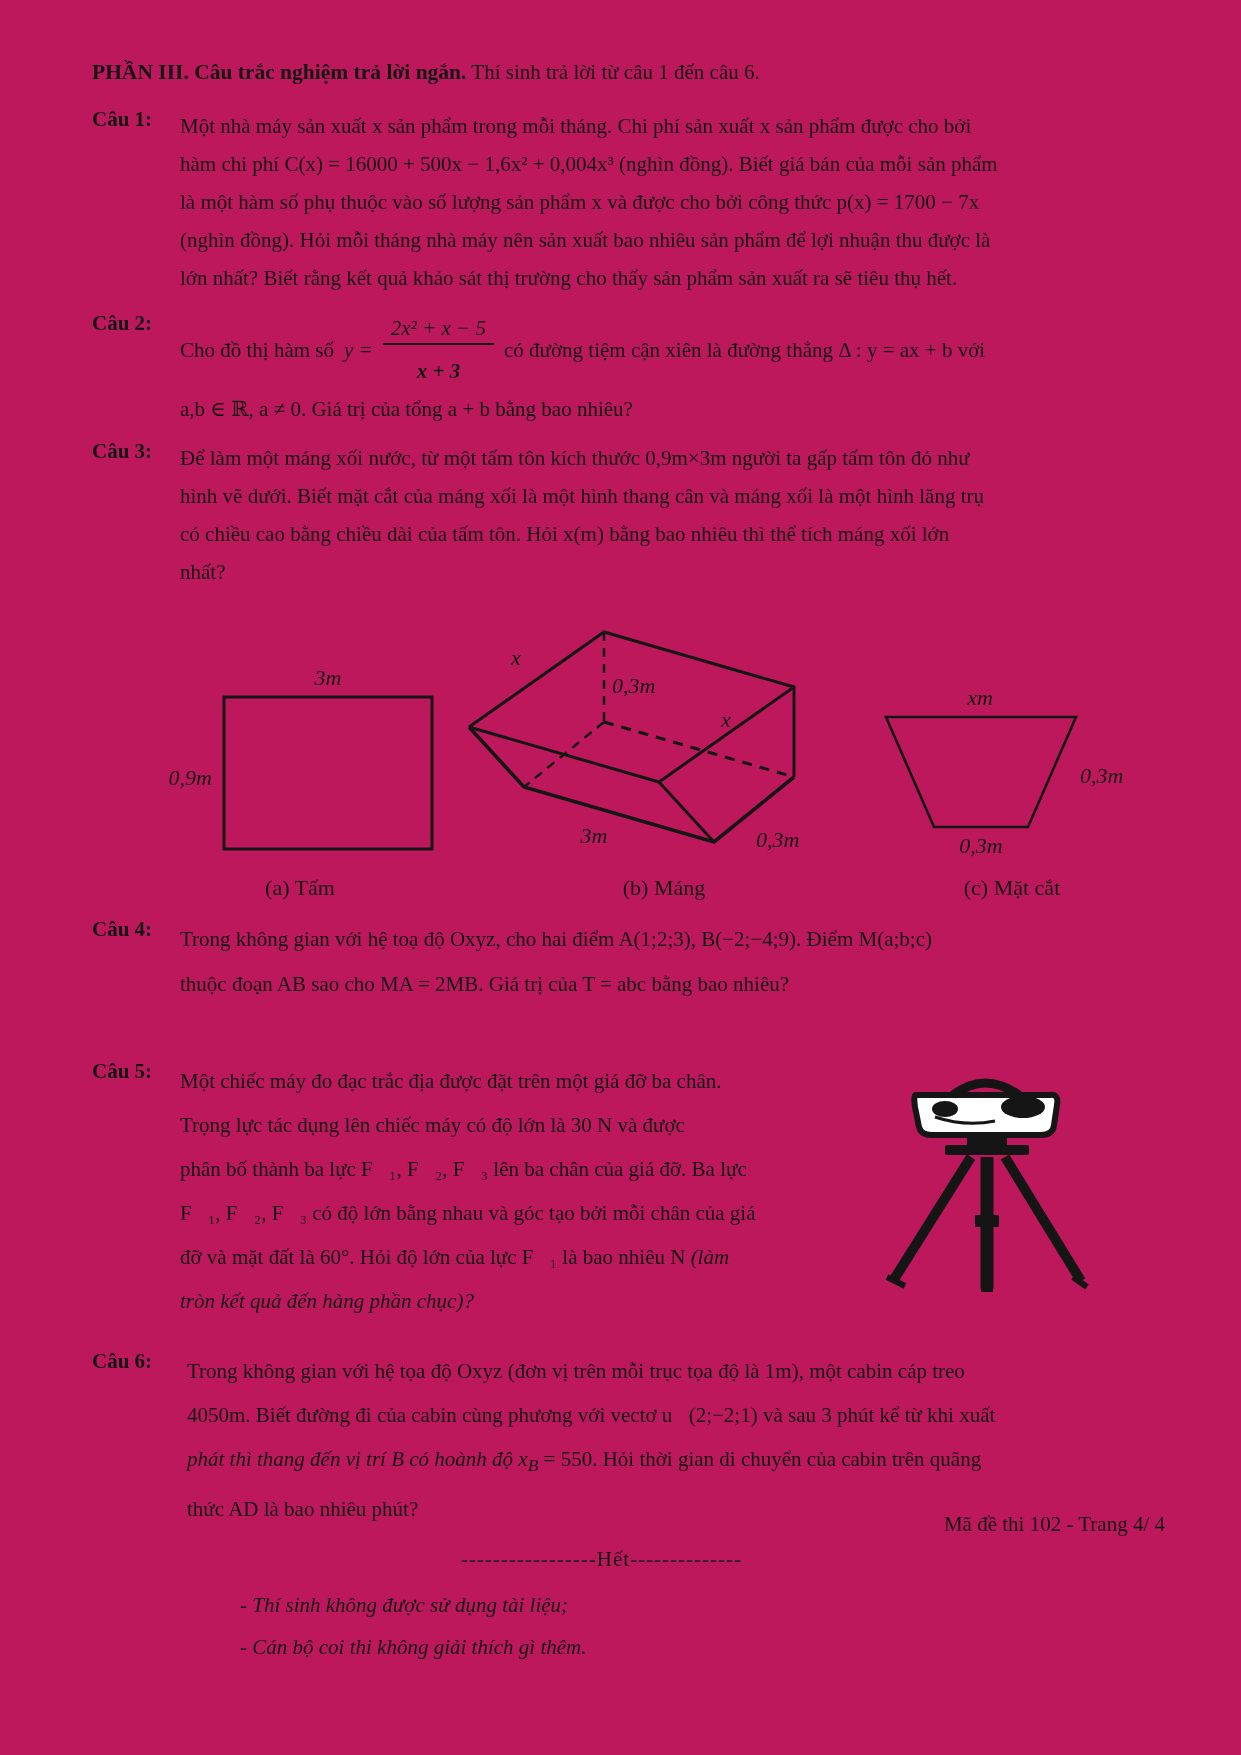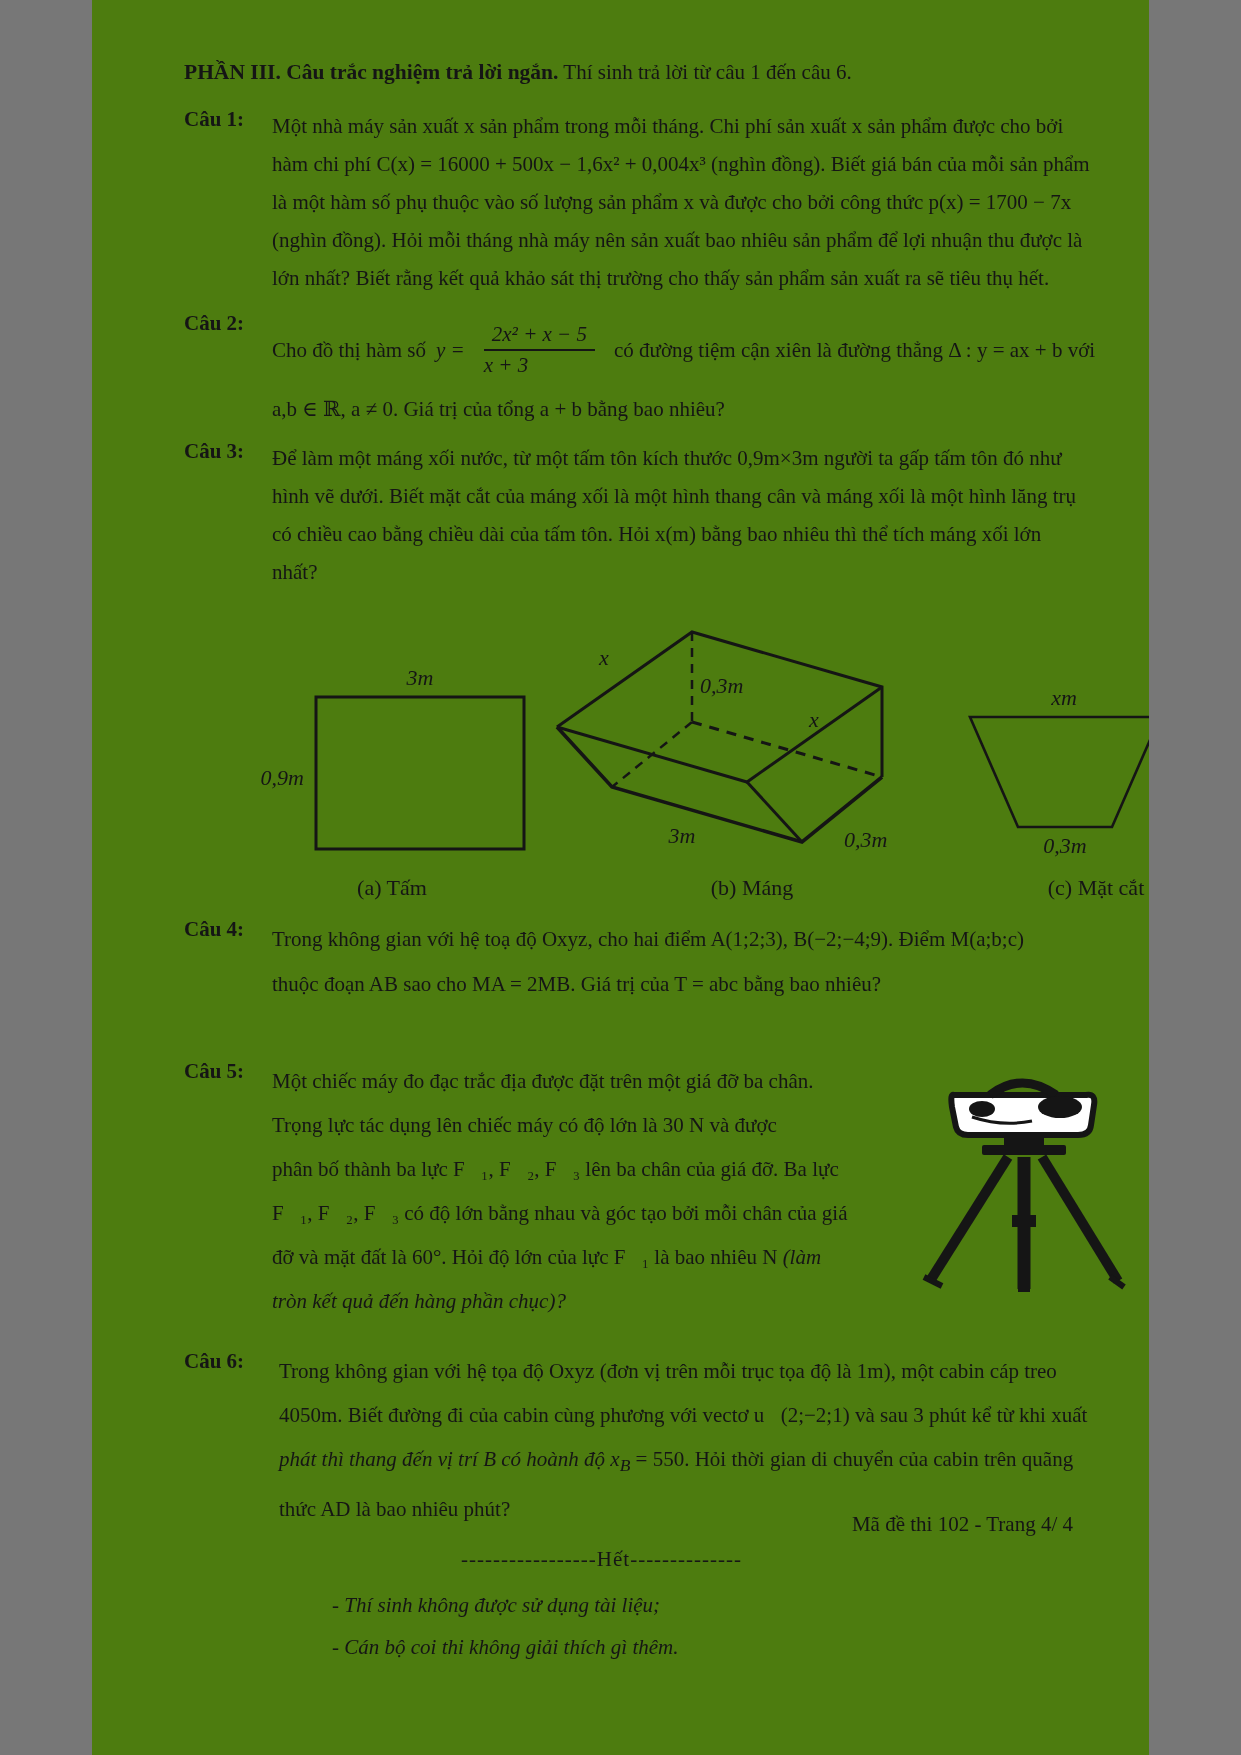--- a/index.html
+++ b/index.html
@@ -1,20 +1,20 @@
 <!DOCTYPE html>
 <html><head>
 <meta charset="utf-8">
 <style>
   html,body { margin:0; padding:0; background:#777; }
   .page {
     position:relative;
-    width:1057px; height:1755px;
+    width:1241px; height:1755px;
     margin:0 auto;
-    background:#4d7c0f;
+    background:#be185d;
     color:#151515;
     font-family:"Liberation Serif", "DejaVu Serif", serif;
     font-size:21px;
     overflow:hidden;
   }
   .header { margin:60px 70px 0 92px; }
   .header b { font-size:21.5px; }
   .q { display:flex; margin-left:92px; margin-right:70px; }
   .ql { flex:0 0 88px; font-weight:bold; white-space:nowrap; }
   .qb { flex:1; }
@@ -22,23 +22,23 @@
   .lh38 .ln { line-height:38px; }
   .lh44 .ln { line-height:44px; }
   .lh45 .ln { line-height:45px; }
   .q1 { margin-top:22px; }
   .q2 { margin-top:14px; }
   .q3 { margin-top:10px; }
   .q4 { margin-top:16px; }
   .q5 { margin-top:52px; }
   .q6 { margin-top:26px;gap:7px; }
   .fracline { display:flex; align-items:center; height:78px; white-space:nowrap; }
-  .frac { display:inline-block; margin:0 19px; vertical-align:middle; }
+  .frac { display:inline-block; text-align:center; margin:0 10px; vertical-align:middle; }
   .frac .num { display:block; padding:0 8px 2px 8px; border-bottom:2px solid #151515; }
-  .frac .den { display:block; padding-top:2px; }
+  .frac .den { display:block; padding-top:14px;font-weight:bold; }
   .it { font-style:italic; }
   
   .figrow { display:flex; justify-content:space-between; align-items:flex-end; margin:6px 95px 0 150px; }
   .fig { text-align:center; }
   .figcap { font-size:22px; margin-top:10px; }
   svg text { font-family:"Liberation Serif","DejaVu Serif",serif; font-size:22px; font-style:italic; fill:#151515; }
   
   .q5body { display:flex; }
   .q5text { width:620px; flex:0 0 620px; }
   .q5img { flex:1; display:flex; justify-content:center; padding-top:6px; }

